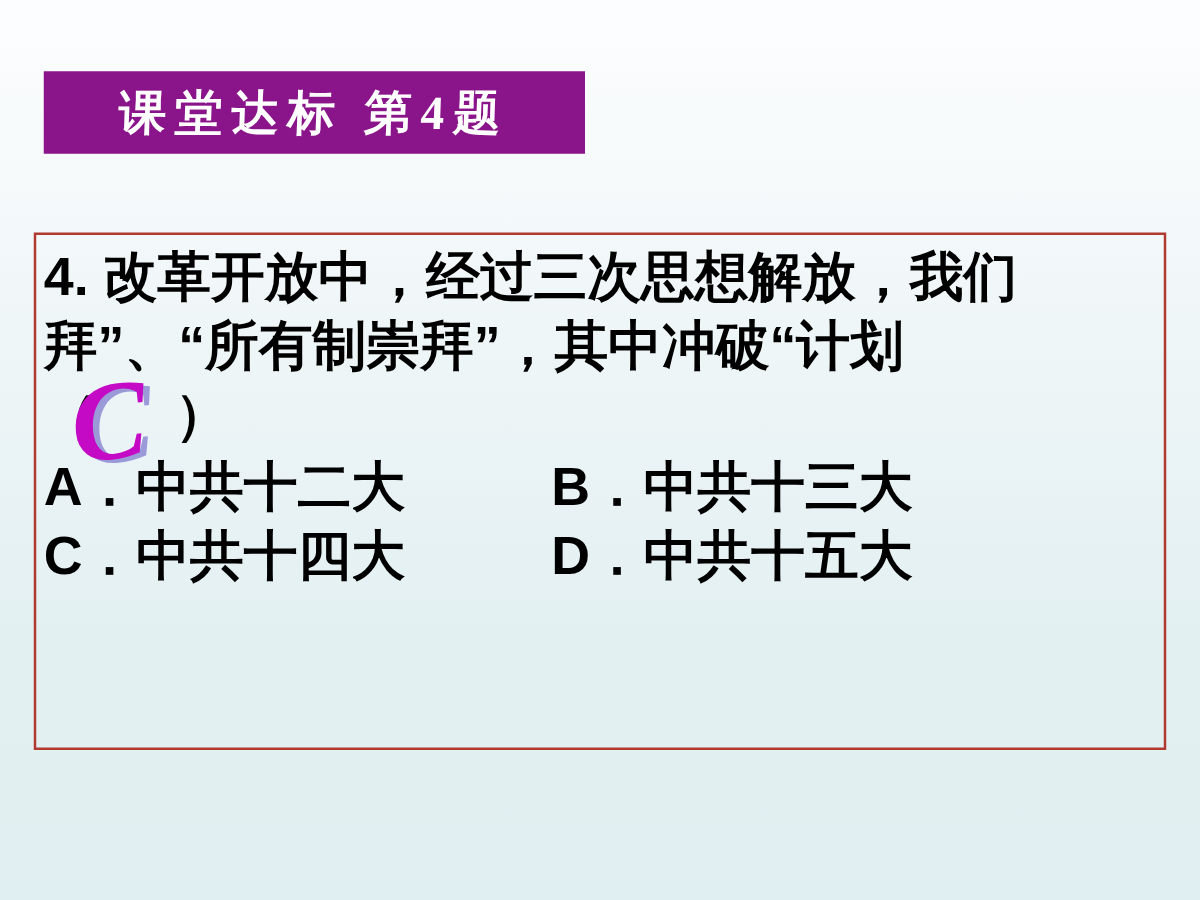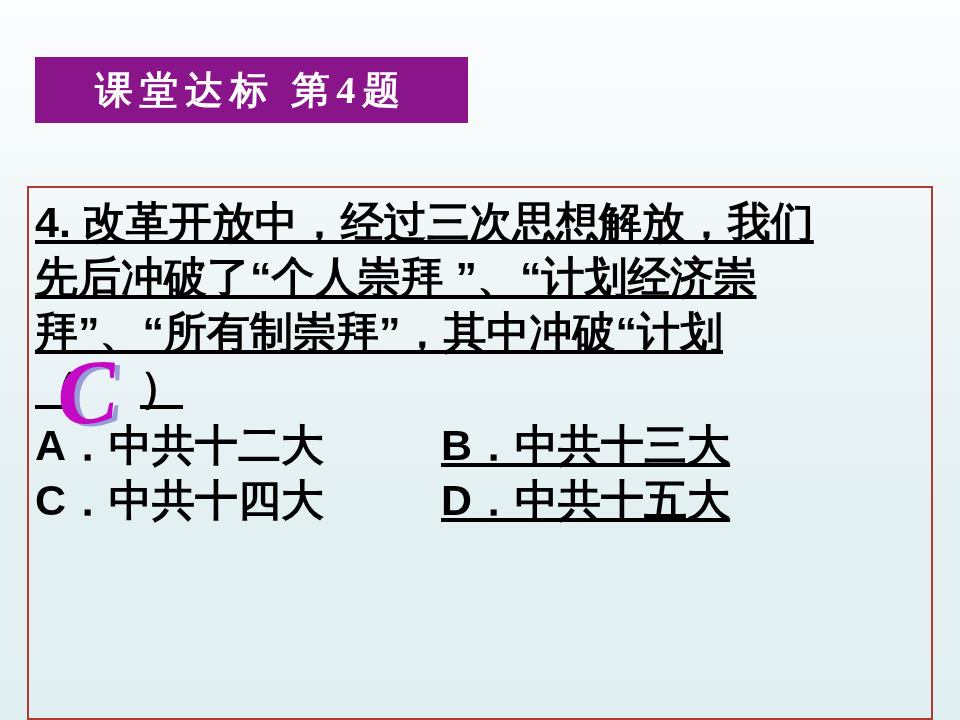--- a/index.html
+++ b/index.html
@@ -31,31 +31,30 @@
     font-family: "Liberation Serif", serif;
     white-space: nowrap;
     transform: skewX(-2deg);
   }
 
   .qbox {
     position: absolute;
     left: 27px;
     top: 186px;
     width: 906px;
-    height: 534px;
+    height: 414px;
     border: 2px solid #b13a30;
     box-sizing: border-box;
     padding: 7px 0 0 6px;
     color: #000000;
     font-size: 43px;
     font-weight: bold;
     line-height: 55px;
     white-space: nowrap;
     overflow: hidden;
-    text-decoration: underline;
   }
   .qline { height: 55px; }
 
   .paren-line {
     position: relative;
     height: 58px;
   }
   .paren-spacer {
     display: inline-block;
     width: 62px;
@@ -79,21 +78,20 @@
 </style>
 </head>
 <body>
 
 <div class="banner">
   <span class="banner-title">课堂达标 第4题</span>
 </div>
 
 <div class="qbox">
   <div class="qline">4. 改革开放中，经过三次思想解放，我们</div>
-  <div class="qline">先后冲破了“个人崇拜 ”、“计划经济崇</div>
   <div class="qline">拜”、“所有制崇拜”，其中冲破“计划</div>
 
   <div class="paren-line">
     <span>（</span><span class="paren-spacer"></span><span>）</span>
     <span class="answer-c">C</span>
   </div>
 
   <div class="opt-row">
     <span class="opt-col-a">A．中共十二大</span><span>B．中共十三大</span>
   </div>

